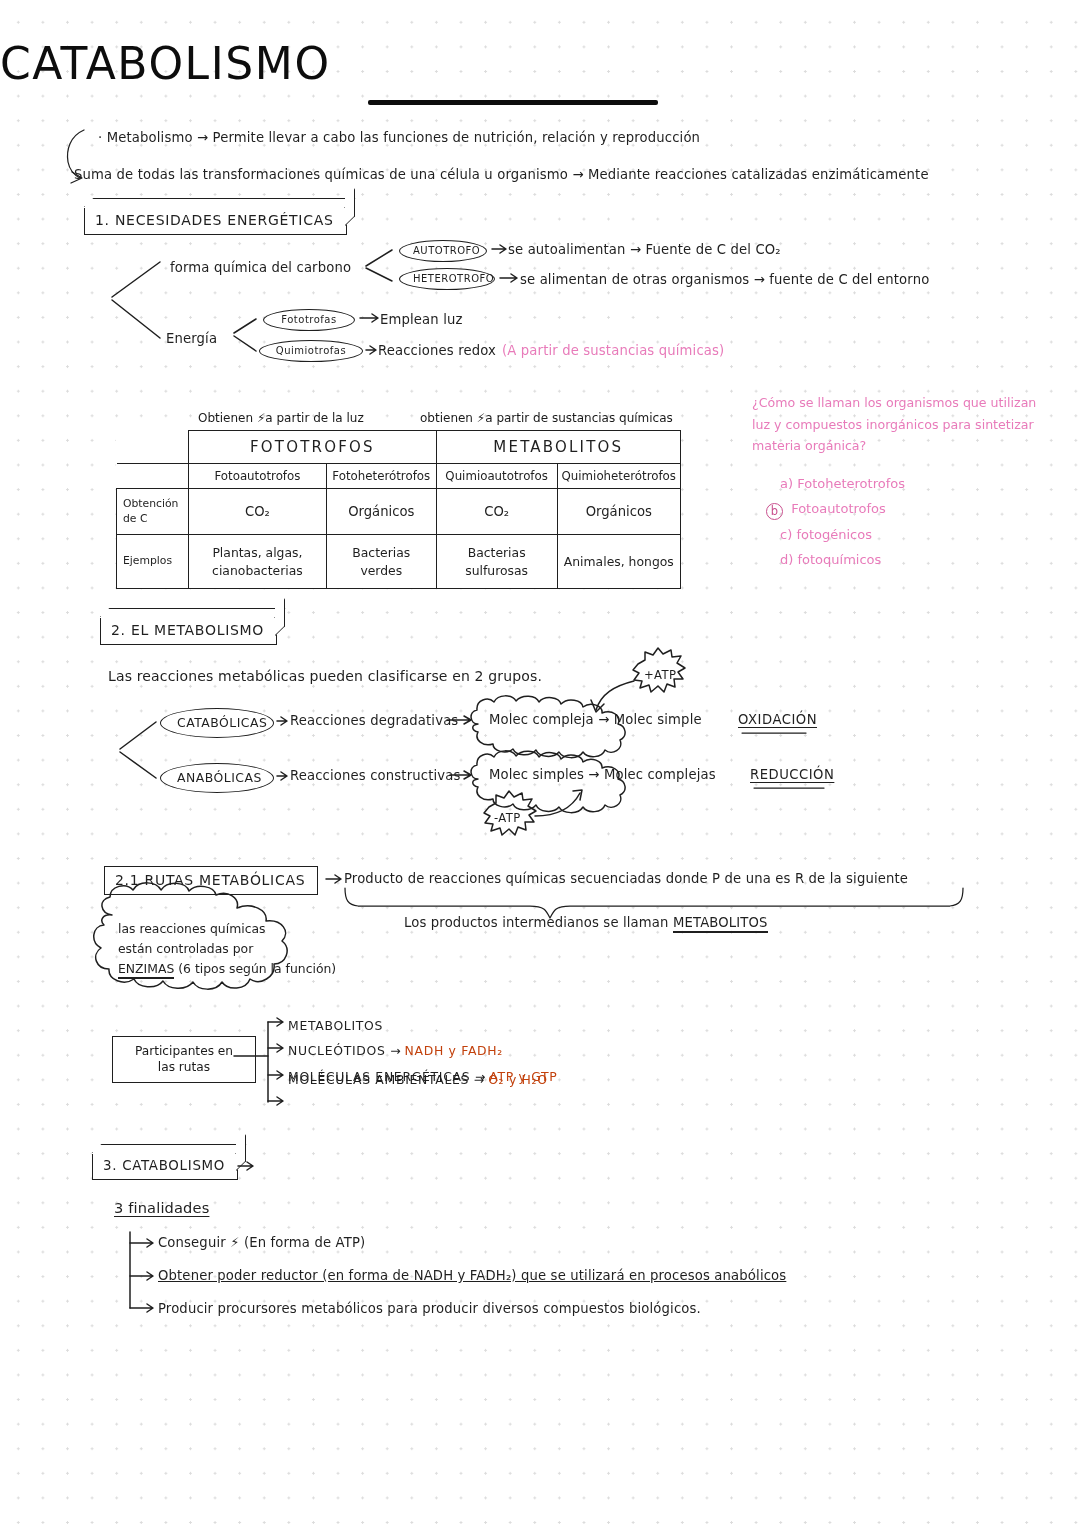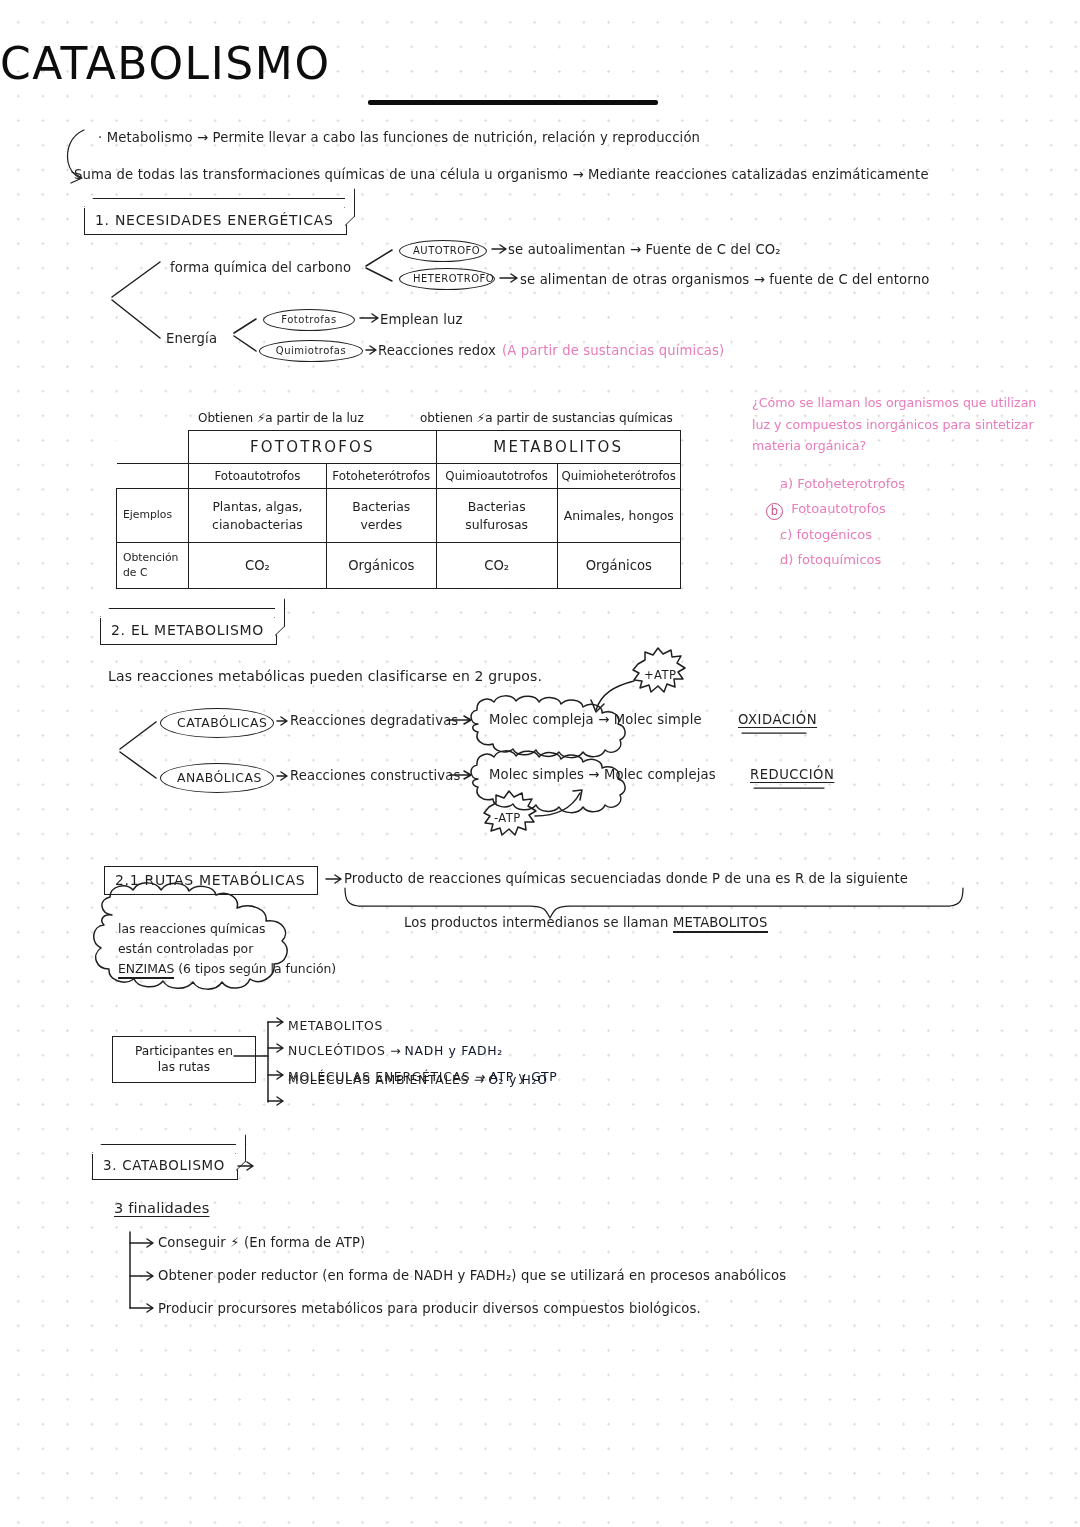--- a/index.html
+++ b/index.html
@@ -29,21 +29,21 @@
     position: absolute;
     white-space: nowrap;
     font-family: "DejaVu Sans", sans-serif;
     font-size: 13.2px;
     line-height: 1.25;
     letter-spacing: 0.15px;
     color: #1f1f1f;
   }
 
   .pink  { color: #e87bba; }
-  .blue  { color: #0f172a; }
+  .blue  { color: #c2410c; }
 
   .small { font-size: 11.6px; }
   .big   { font-size: 14.6px; }
 
   .caps { letter-spacing: 0.7px; }
   .u  { text-decoration: underline; text-underline-offset: 2.5px; text-decoration-thickness: 1px; }
   .uu { border-bottom: 2.6px double #1f1f1f; padding-bottom: 1px; }
 
   
   .title {
@@ -250,32 +250,32 @@
         <td class="grouphdr" colspan="2">METABOLITOS</td>
       </tr>
       <tr>
         <td style="border-left:none;"></td>
         <td class="subhdr">Fotoautotrofos</td>
         <td class="subhdr">Fotoheterótrofos</td>
         <td class="subhdr">Quimioautotrofos</td>
         <td class="subhdr">Quimioheterótrofos</td>
       </tr>
       <tr>
+        <td class="rowlbl">Obtención de C</td>
+        <td class="cell">CO₂</td>
+        <td class="cell">Orgánicos</td>
+        <td class="cell">CO₂</td>
+        <td class="cell">Orgánicos</td>
+      </tr>
+      <tr>
         <td class="rowlbl">Ejemplos</td>
         <td class="cell two">Plantas, algas, cianobacterias</td>
         <td class="cell two">Bacterias verdes</td>
         <td class="cell two">Bacterias sulfurosas</td>
         <td class="cell two">Animales, hongos</td>
-      </tr>
-      <tr>
-        <td class="rowlbl">Obtención de C</td>
-        <td class="cell">CO₂</td>
-        <td class="cell">Orgánicos</td>
-        <td class="cell">CO₂</td>
-        <td class="cell">Orgánicos</td>
       </tr>
     </tbody>
   </table>
 
   <div class="quiz">
     <div class="q">¿Cómo se llaman los organismos que utilizan luz y compuestos inorgánicos para sintetizar materia orgánica?</div>
     <div style="height:14px;"></div>
     <div class="opt">
       <span>a)</span>
       <span>Fotoheterotrofos</span>
@@ -350,21 +350,21 @@
     <span>MOLÉCULAS AMBIENTALES</span>
     <span style="letter-spacing:0;">→ </span><span class="blue">O₂ y H₂O</span>
   </div>
 
   <div class="boxhead threed" style="left:92px; top:1152px; font-size:13.4px;">3. CATABOLISMO</div>
 
 
   <div class="t u big" style="left:114px; top:1199px;">3 finalidades</div>
 
   <div class="t" style="left:158px; top:1235px;">Conseguir ⚡ (En forma de ATP)</div>
-  <div class="t" style="left:158px; top:1268px;">Obtener poder reductor (en forma de NADH y FADH₂) que se utilizará en procesos anabólicos</div>
+  <div class="t" style="left:158px; top:1268px;text-decoration:underline;">Obtener poder reductor (en forma de NADH y FADH₂) que se utilizará en procesos anabólicos</div>
   <div class="t" style="left:158px; top:1301px;">Producir procursores metabólicos  para producir diversos compuestos biológicos.</div>
 
   <svg class="ink" viewBox="0 0 1080 1527">
 
     <path class="thin" d="M84 130 C 70 136, 66 150, 68 162 C 70 172, 76 176, 80 178"></path>
     <path class="thin" d="M72 172 L 82 178 L 71 183"></path>
 
     <path d="M160 262 L 112 297"></path>
     <path d="M112 300 L 160 338"></path>
 

